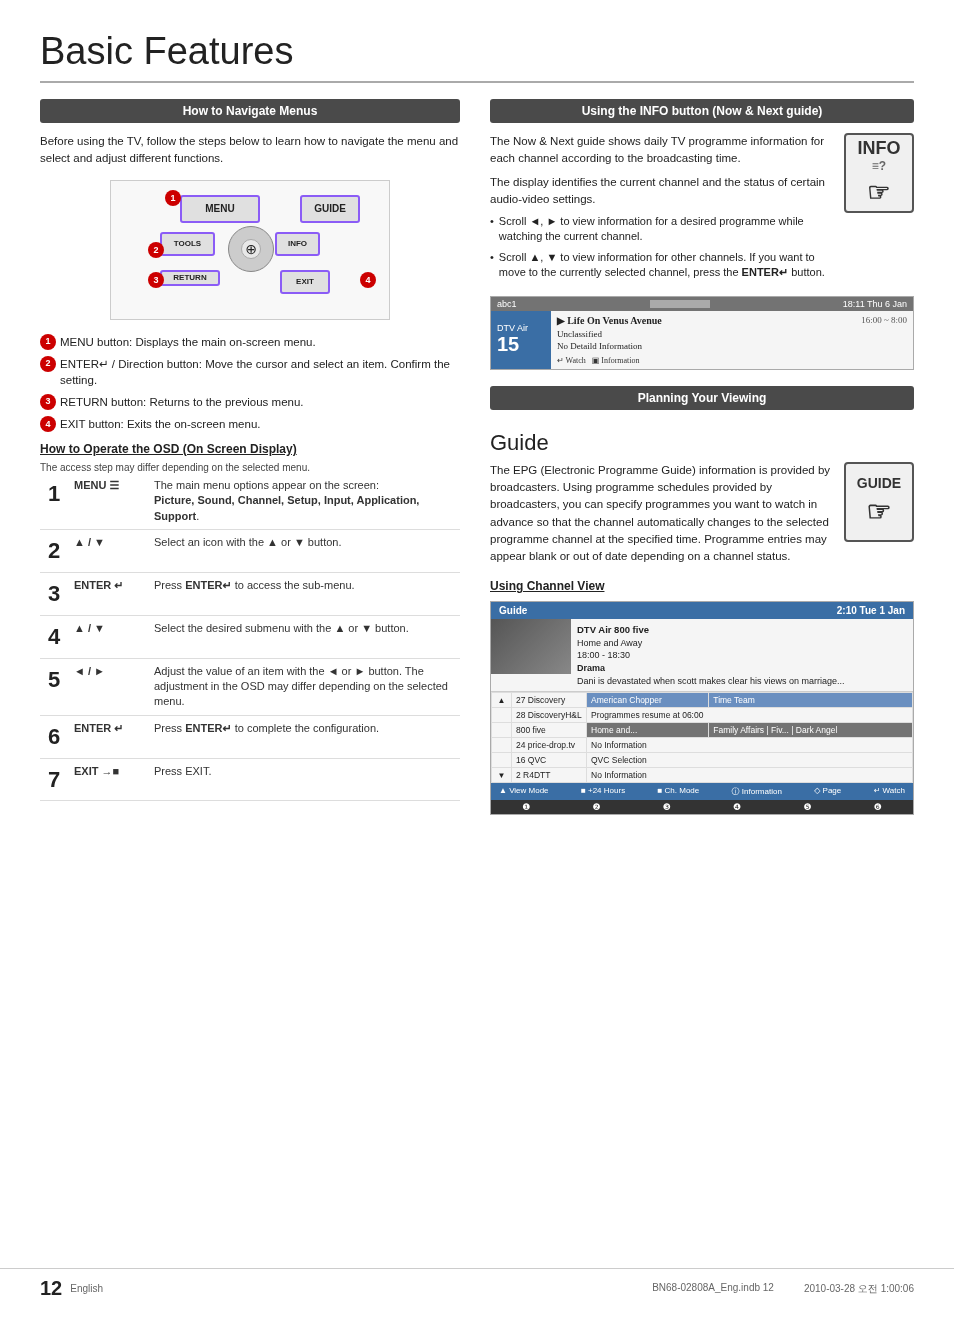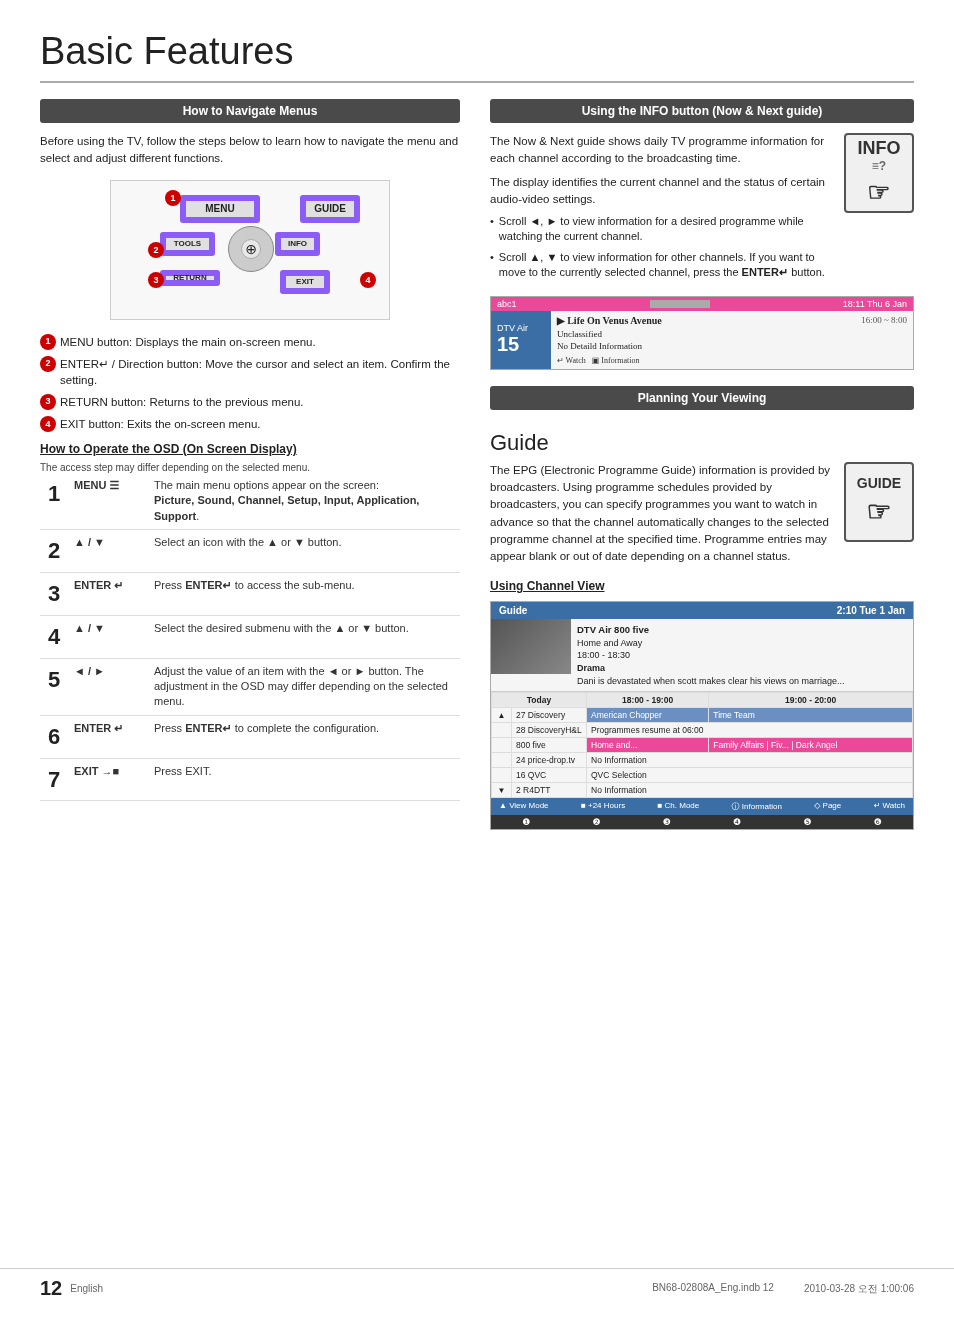--- a/index.html
+++ b/index.html
@@ -59,21 +59,21 @@
       height: 140px;
       margin: 0 auto 14px auto;
       position: relative;
       display: flex;
       align-items: center;
       justify-content: center;
     }
     .btn-box {
       position: absolute;
       background: #e0e0e0;
-      border: 6px solid #8b5cf6;
+      border: 2px solid #8b5cf6;
       border-radius: 3px;
       font-size: 9px;
       font-weight: bold;
       text-align: center;
       display: flex;
       align-items: center;
       justify-content: center;
       color: #222;
     }
     .circle-num {
@@ -169,21 +169,21 @@
       position: relative;
     }
     .now-next-box {
       border: 1px solid #aaa;
       background: #f5f5f5;
       font-size: 9.5px;
       margin-top: 8px;
       width: 100%;
     }
     .now-next-header {
-      background: #ec4899;
+      background: #737373;
       color: #fff;
       display: flex;
       justify-content: space-between;
       padding: 2px 6px;
       font-size: 9px;
     }
     .now-next-body {
       display: flex;
     }
     .now-next-left {
@@ -317,21 +317,21 @@
     }
     .guide-channels td:nth-child(2) {
       width: 75px;
     }
     .guide-channels .prog {
       background: #6a8fc0;
       color: #fff;
       padding: 2px 4px;
     }
     .guide-channels .prog2 {
-      background: #ec4899;
+      background: #737373;
       color: #fff;
       padding: 2px 4px;
     }
     .guide-footer {
       background: #3a6ea5;
       color: #fff;
       padding: 3px 8px;
       font-size: 8px;
       display: flex;
       justify-content: space-between;
@@ -544,25 +544,20 @@
           <div class="guide-preview-info">
             <div class="title">DTV Air 800 five</div>
             <div>Home and Away</div>
             <div>18:00 - 18:30</div>
             <div><b>Drama</b></div>
             <div>Dani is devastated when scott makes clear his views on marriage...</div>
           </div>
         </div>
         <table class="guide-channels">
           <tbody>
-              <tr>
-            <th colspan="2">Today</th>
-            <th>18:00 - 19:00</th>
-            <th>19:00 - 20:00</th>
-          </tr>
           <tr>
             <td style="font-size:8px;">▲</td>
             <td>27 Discovery</td>
             <td class="prog">American Chopper</td>
             <td class="prog">Time Team</td>
           </tr>
           <tr>
             <td></td>
             <td>28 DiscoveryH&amp;L</td>
             <td colspan="2">Programmes resume at 06:00</td>

